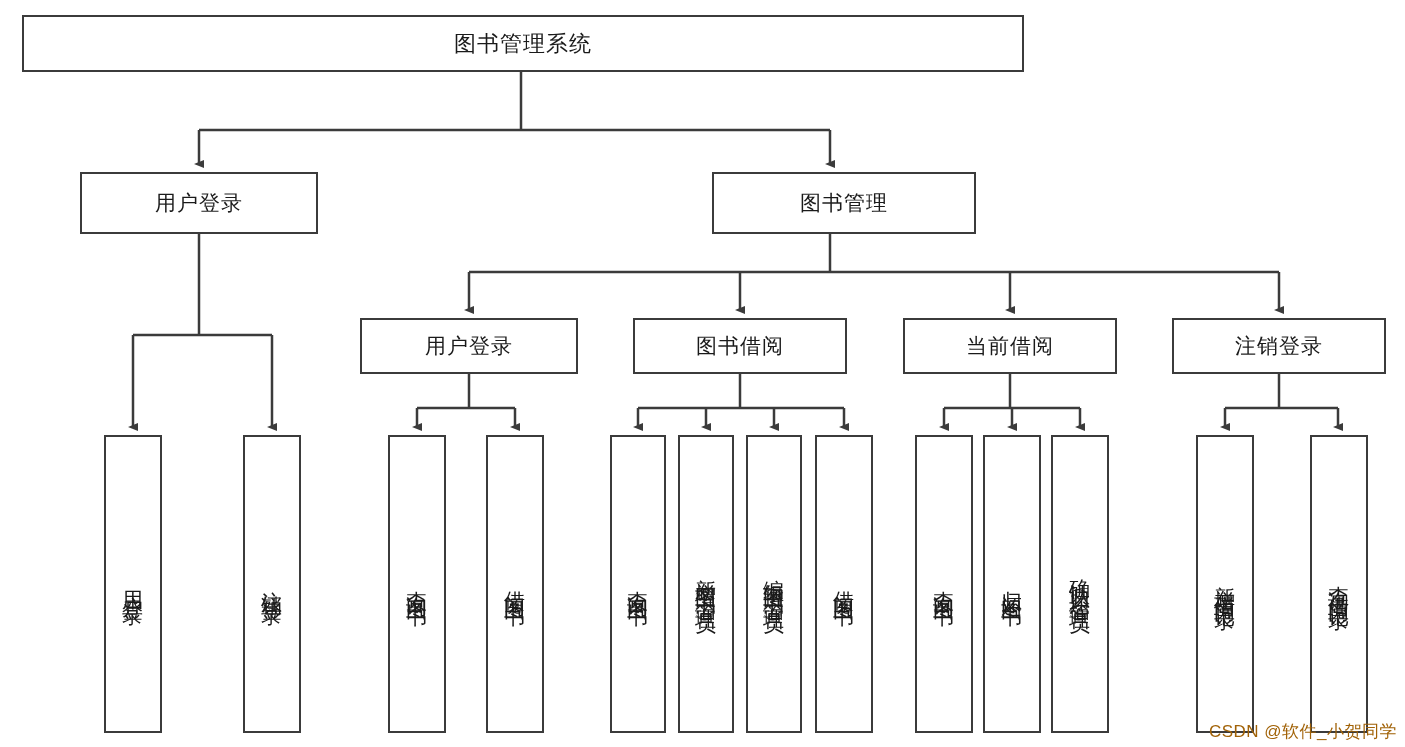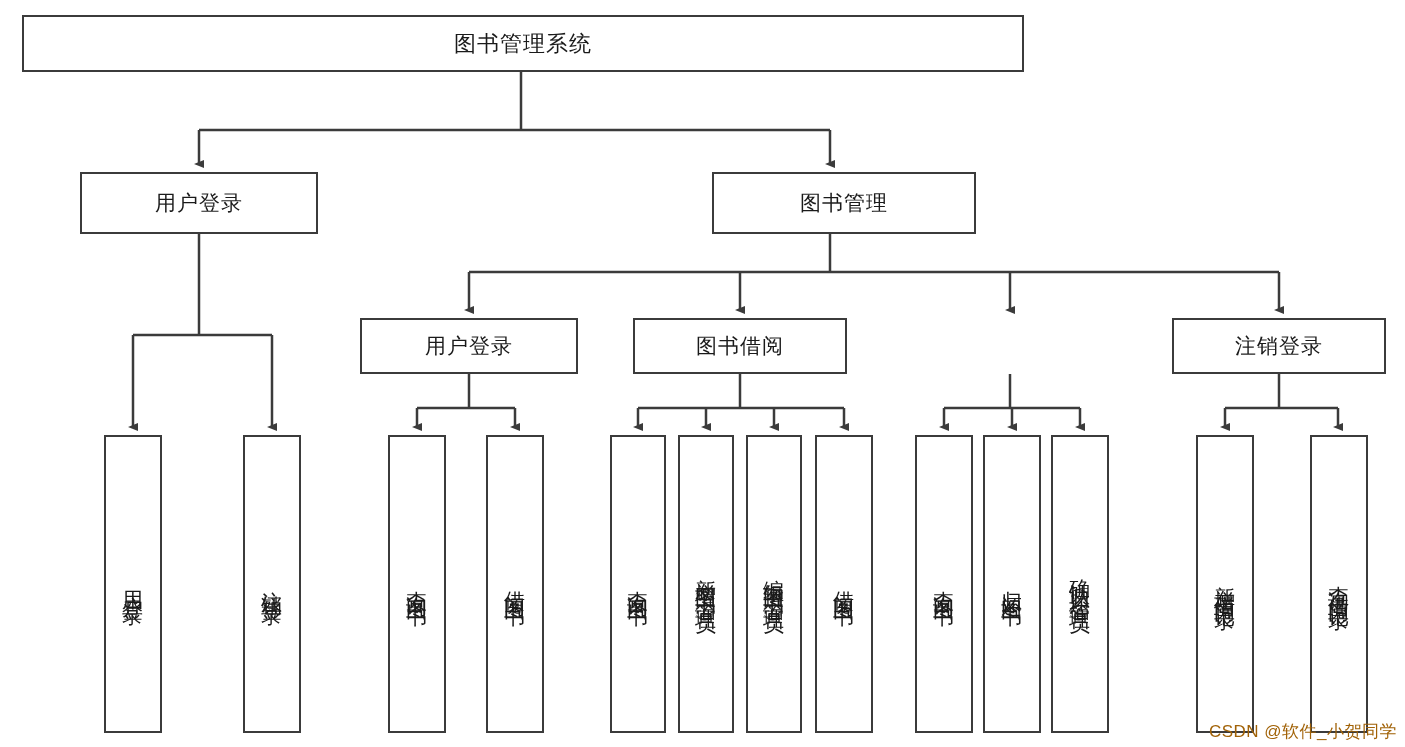--- a/index.html
+++ b/index.html
@@ -130,20 +130,23 @@
   </div>
 
   <div class="node h" style="left:360px; top:318px; width:218px; height:56px;">
     <span>用户登录</span>
   </div>
 
   <div class="node h" style="left:633px; top:318px; width:214px; height:56px;">
     <span>图书借阅</span>
   </div>
 
+  <div class="node h" style="left:903px; top:318px; width:214px; height:56px;">
+    <span>当前借阅</span>
+  </div>
 
   <div class="node h" style="left:1172px; top:318px; width:214px; height:56px;">
     <span>注销登录</span>
   </div>
 
   <div id="leaf-layer">
       <div class="node v" style="left: 104px; top: 435px; width: 58px; height: 298px;">
         <span class="vtext">用户登录</span>
       </div>
       <div class="node v" style="left: 243px; top: 435px; width: 58px; height: 298px;">

